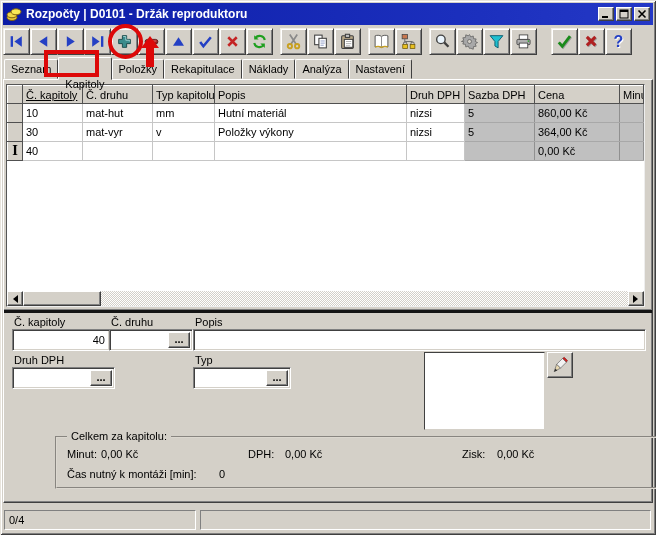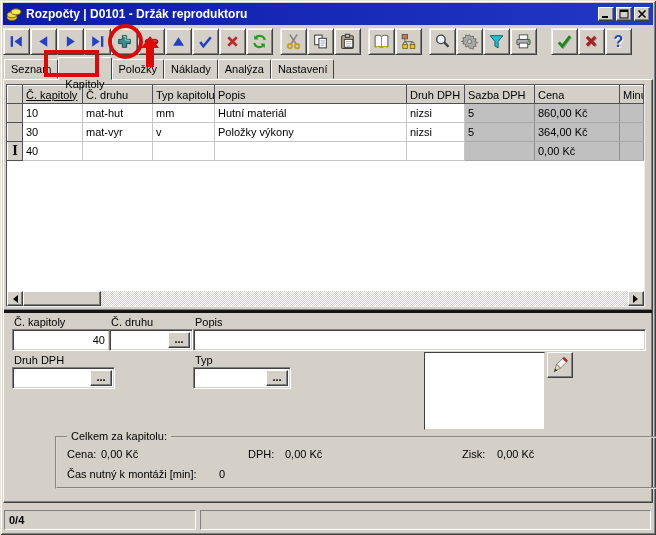--- a/index.html
+++ b/index.html
@@ -271,20 +271,21 @@
       </span>
     <span class="tbtn">
         <span class="glyphtxt" style="color:#2440c4; text-shadow:1px 1px 0 #fff;">?</span>
       </span>
   </div>
 
   <div class="tabs">
     <span class="tab">Seznam</span>
     <span class="tab active">Kapitoly</span>
     <span class="tab">Položky</span>
+    <span class="tab">Rekapitulace</span>
     <span class="tab">Náklady</span>
     <span class="tab">Analýza</span>
     <span class="tab">Nastavení</span>
   </div>
 
   <div class="page">
 
     <div class="gridwrap">
       <table>
         <colgroup>
@@ -386,33 +387,33 @@
       <svg width="18" height="18" viewBox="0 0 16 16">
           <path d="M10.2 2.2l3.4 3.4 1-1.6-2.8-2.8z" fill="#d02020" stroke="#701010" stroke-width="0.5"></path>
           <path d="M5 7.4l3.4 3.4 5.2-5.2-3.4-3.4z" fill="#f2f2f2" stroke="#606060" stroke-width="0.6"></path>
           <path d="M2.8 13.9l2.2-6.5 3.4 3.4z" fill="#e8d8b0" stroke="#606060" stroke-width="0.6"></path>
           <path d="M2.8 13.9l1-2.8 1.8 1.8z" fill="#303030"></path>
         </svg>
     </span>
 
     <div class="groupbox">
       <span class="legend">Celkem za kapitolu:</span>
-      <span class="gb-item" style="left:10px; top:10px;">Cena:</span>
+      <span class="gb-item" style="left:10px; top:10px;">Minut:</span>
       <span class="gb-item" style="left:44px; top:10px;">0,00 Kč</span>
       <span class="gb-item" style="left:191px; top:10px;">DPH:</span>
       <span class="gb-item" style="left:228px; top:10px;">0,00 Kč</span>
       <span class="gb-item" style="left:405px; top:10px;">Zisk:</span>
       <span class="gb-item" style="left:440px; top:10px;">0,00 Kč</span>
       <span class="gb-item" style="left:10px; top:30px;">Čas nutný k montáži [min]:</span>
       <span class="gb-item" style="left:162px; top:30px;">0</span>
     </div>
   </div>
 
   <div class="statusbar">
-    <span class="spanel" style="left:1px; width:192px;font-weight:bold;">0/4</span>
+    <span class="spanel" style="left:1px; width:192px;">0/4</span>
     <span class="spanel" style="left:197px; width:451px;"></span>
   </div>
 
   <div class="ann ann-circle"></div>
   <div class="ann ann-shaft"></div>
   <div class="ann ann-head"></div>
   <div class="ann ann-rect"></div>
 
 </div>
 

